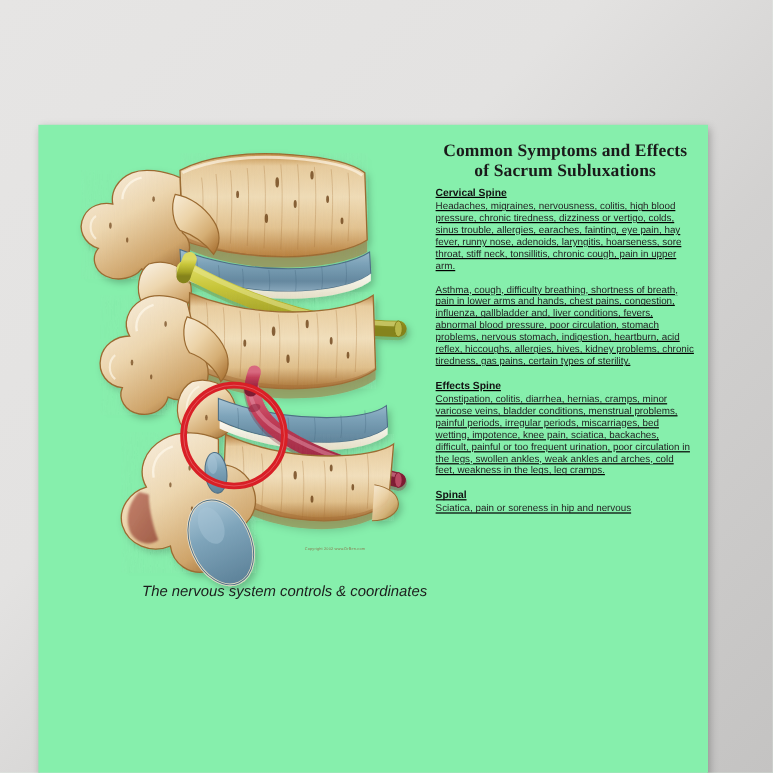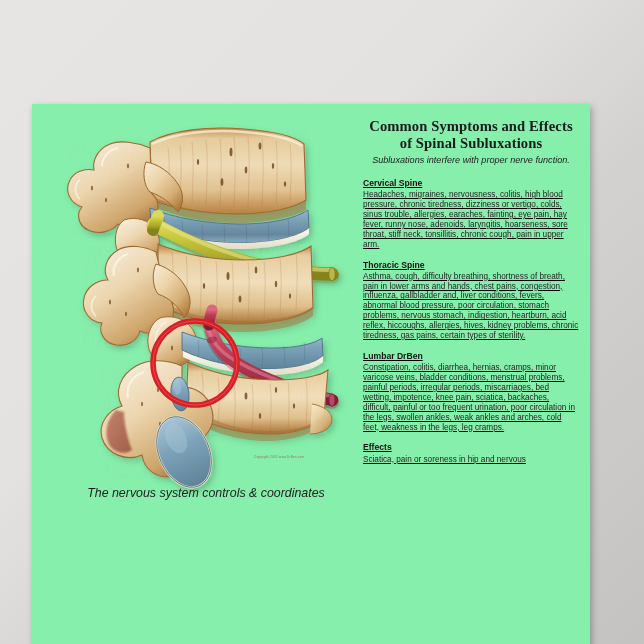--- a/index.html
+++ b/index.html
@@ -87,21 +87,21 @@
     margin: 0;
     text-align: left;
   }
 
   
   #tagline {
     position: absolute;
     left: 24px;
     top: 382px;
     width: 300px;
-    text-align: center;
+    text-align: right;
     font-family: "Liberation Sans", sans-serif;
     font-style: italic;
     font-size: 12.4px;
     line-height: 15.5px;
     color: #1c1c1c;
   }
 
   
   #copyright {
     position: absolute;
@@ -437,42 +437,40 @@
         </g>
       </svg>
     </div>
 
     <div id="copyright">Copyright 2002 www.DrBen.com</div>
 
     <div id="textcol">
 
       <div class="title">
         <span>Common Symptoms and Effects</span><br>
-        <span>of Spinal Subluxations</span>
+        <span>of Sacrum Subluxations</span>
       </div>
 
-      <div class="subtitle">Subluxations interfere with proper nerve function.</div>
 
       <div class="section">
         <div class="section-heading">Cervical Spine</div>
         <p class="section-body">Headaches, migraines, nervousness, colitis, high blood pressure, chronic tiredness, dizziness or vertigo, colds, sinus trouble, allergies, earaches, fainting, eye pain, hay fever, runny nose, adenoids, laryngitis, hoarseness, sore throat, stiff neck, tonsillitis, chronic cough, pain in upper arm.</p>
       </div>
 
       <div class="section">
-        <div class="section-heading">Thoracic Spine</div>
         <p class="section-body">Asthma, cough, difficulty breathing, shortness of breath, pain in lower arms and hands, chest pains, congestion, influenza, gallbladder and, liver conditions, fevers, abnormal blood pressure, poor circulation, stomach problems, nervous stomach, indigestion, heartburn, acid reflex, hiccoughs, allergies, hives, kidney problems, chronic tiredness, gas pains, certain types of sterility.</p>
       </div>
 
       <div class="section">
-        <div class="section-heading">Lumbar DrBen</div>
+        <div class="section-heading">Effects Spine</div>
         <p class="section-body">Constipation, colitis, diarrhea, hernias, cramps, minor varicose veins, bladder conditions, menstrual problems, painful periods, irregular periods, miscarriages, bed wetting, impotence, knee pain, sciatica, backaches, difficult, painful or too frequent urination, poor circulation in the legs, swollen ankles, weak ankles and arches, cold feet, weakness in the legs, leg cramps.</p>
       </div>
 
       <div class="section">
-        <div class="section-heading">Effects</div>
+        <div class="section-heading">Spinal</div>
         <p class="section-body">Sciatica, pain or soreness in hip and nervous</p>
       </div>
 
     </div>
 
     <div id="tagline">
       <span>The nervous system controls &amp; coordinates</span><br>
     </div>
 
   </div>

